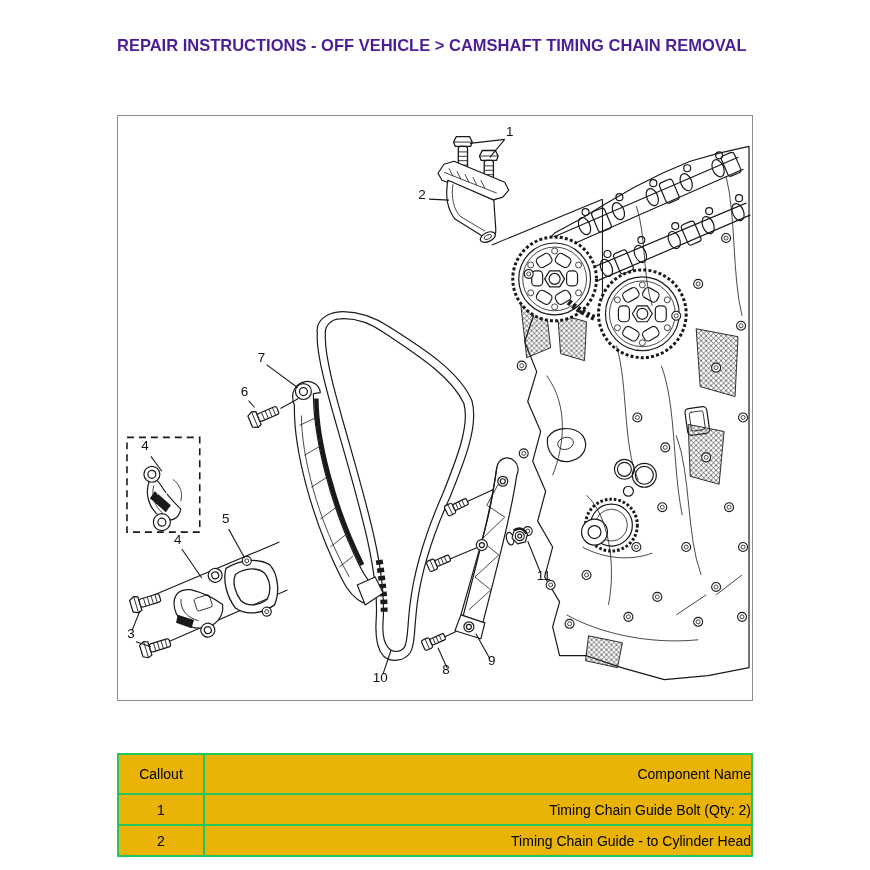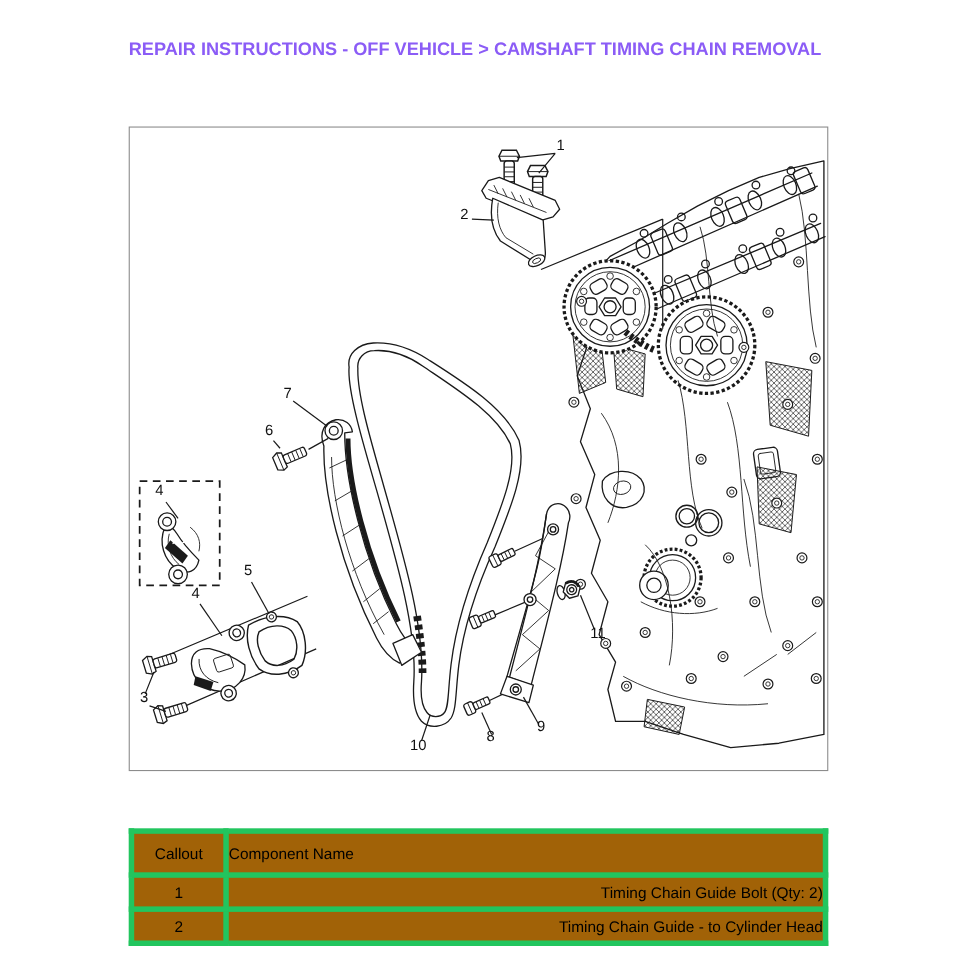--- a/index.html
+++ b/index.html
@@ -1,36 +1,36 @@
 <!DOCTYPE html>
 <html><head>
 <meta charset="utf-8">
 <style>
   * { margin:0; padding:0; box-sizing:border-box; }
   html,body { width:870px; height:870px; background:#fff; overflow:hidden;
               font-family:"Liberation Sans", sans-serif; color:#000; }
   .page { width:870px; height:870px; position:relative; }
 
   .doc-title { position:absolute; left:117px; top:30px; width:680px;
-               font-size:16.5px; font-weight:bold; line-height:30px; color:#8b5cf6; }
+               font-size:16.5px; font-weight:bold; line-height:30px; color:#4c1d95; }
   .doc-title span { display:block; }
 
   .fig-caption { position:absolute; left:117px; top:92px; font-size:14px; line-height:20px; }
 
   .figure-box { position:absolute; left:117px; top:115px; width:636px; height:586px;
                 border:1px solid #8c8c8c; background:#fff; }
   .figure-box svg { display:block; }
 
   .courtesy { position:absolute; left:117px; top:707px; font-size:11.3px; line-height:14px; }
 
   table.callout-table { position:absolute; left:117px; top:753px; width:636px;
                         border-collapse:collapse; font-size:14px; }
-  table.callout-table th, table.callout-table td { border:5px solid #22c55e; background:#a16207; }
+  table.callout-table th, table.callout-table td { border:2px solid #22c55e; background:#eab308; }
   th.col-callout, td.cell-callout { width:86px; text-align:center; }
-  th { font-weight:normal; height:40px; text-align:left; }
+  th { font-weight:normal; height:40px; text-align:right; }
   td { height:31px; }
   td.cell-component { text-align:right; padding-left:10px; }
 
   .ink { stroke:#1a1a1a; fill:none; stroke-width:1.2; stroke-linecap:round; stroke-linejoin:round; }
   .inkf { stroke:#1a1a1a; fill:#fff; stroke-width:1.2; stroke-linejoin:round; }
   .thin { stroke:#1a1a1a; fill:none; stroke-width:0.8; }
   .leader { stroke:#1a1a1a; fill:none; stroke-width:1.1; }
   .dark { fill:#1a1a1a; stroke:none; }
   .callout-text { font-family:"Liberation Sans", sans-serif; font-size:13.5px; fill:#111; }
 </style>

